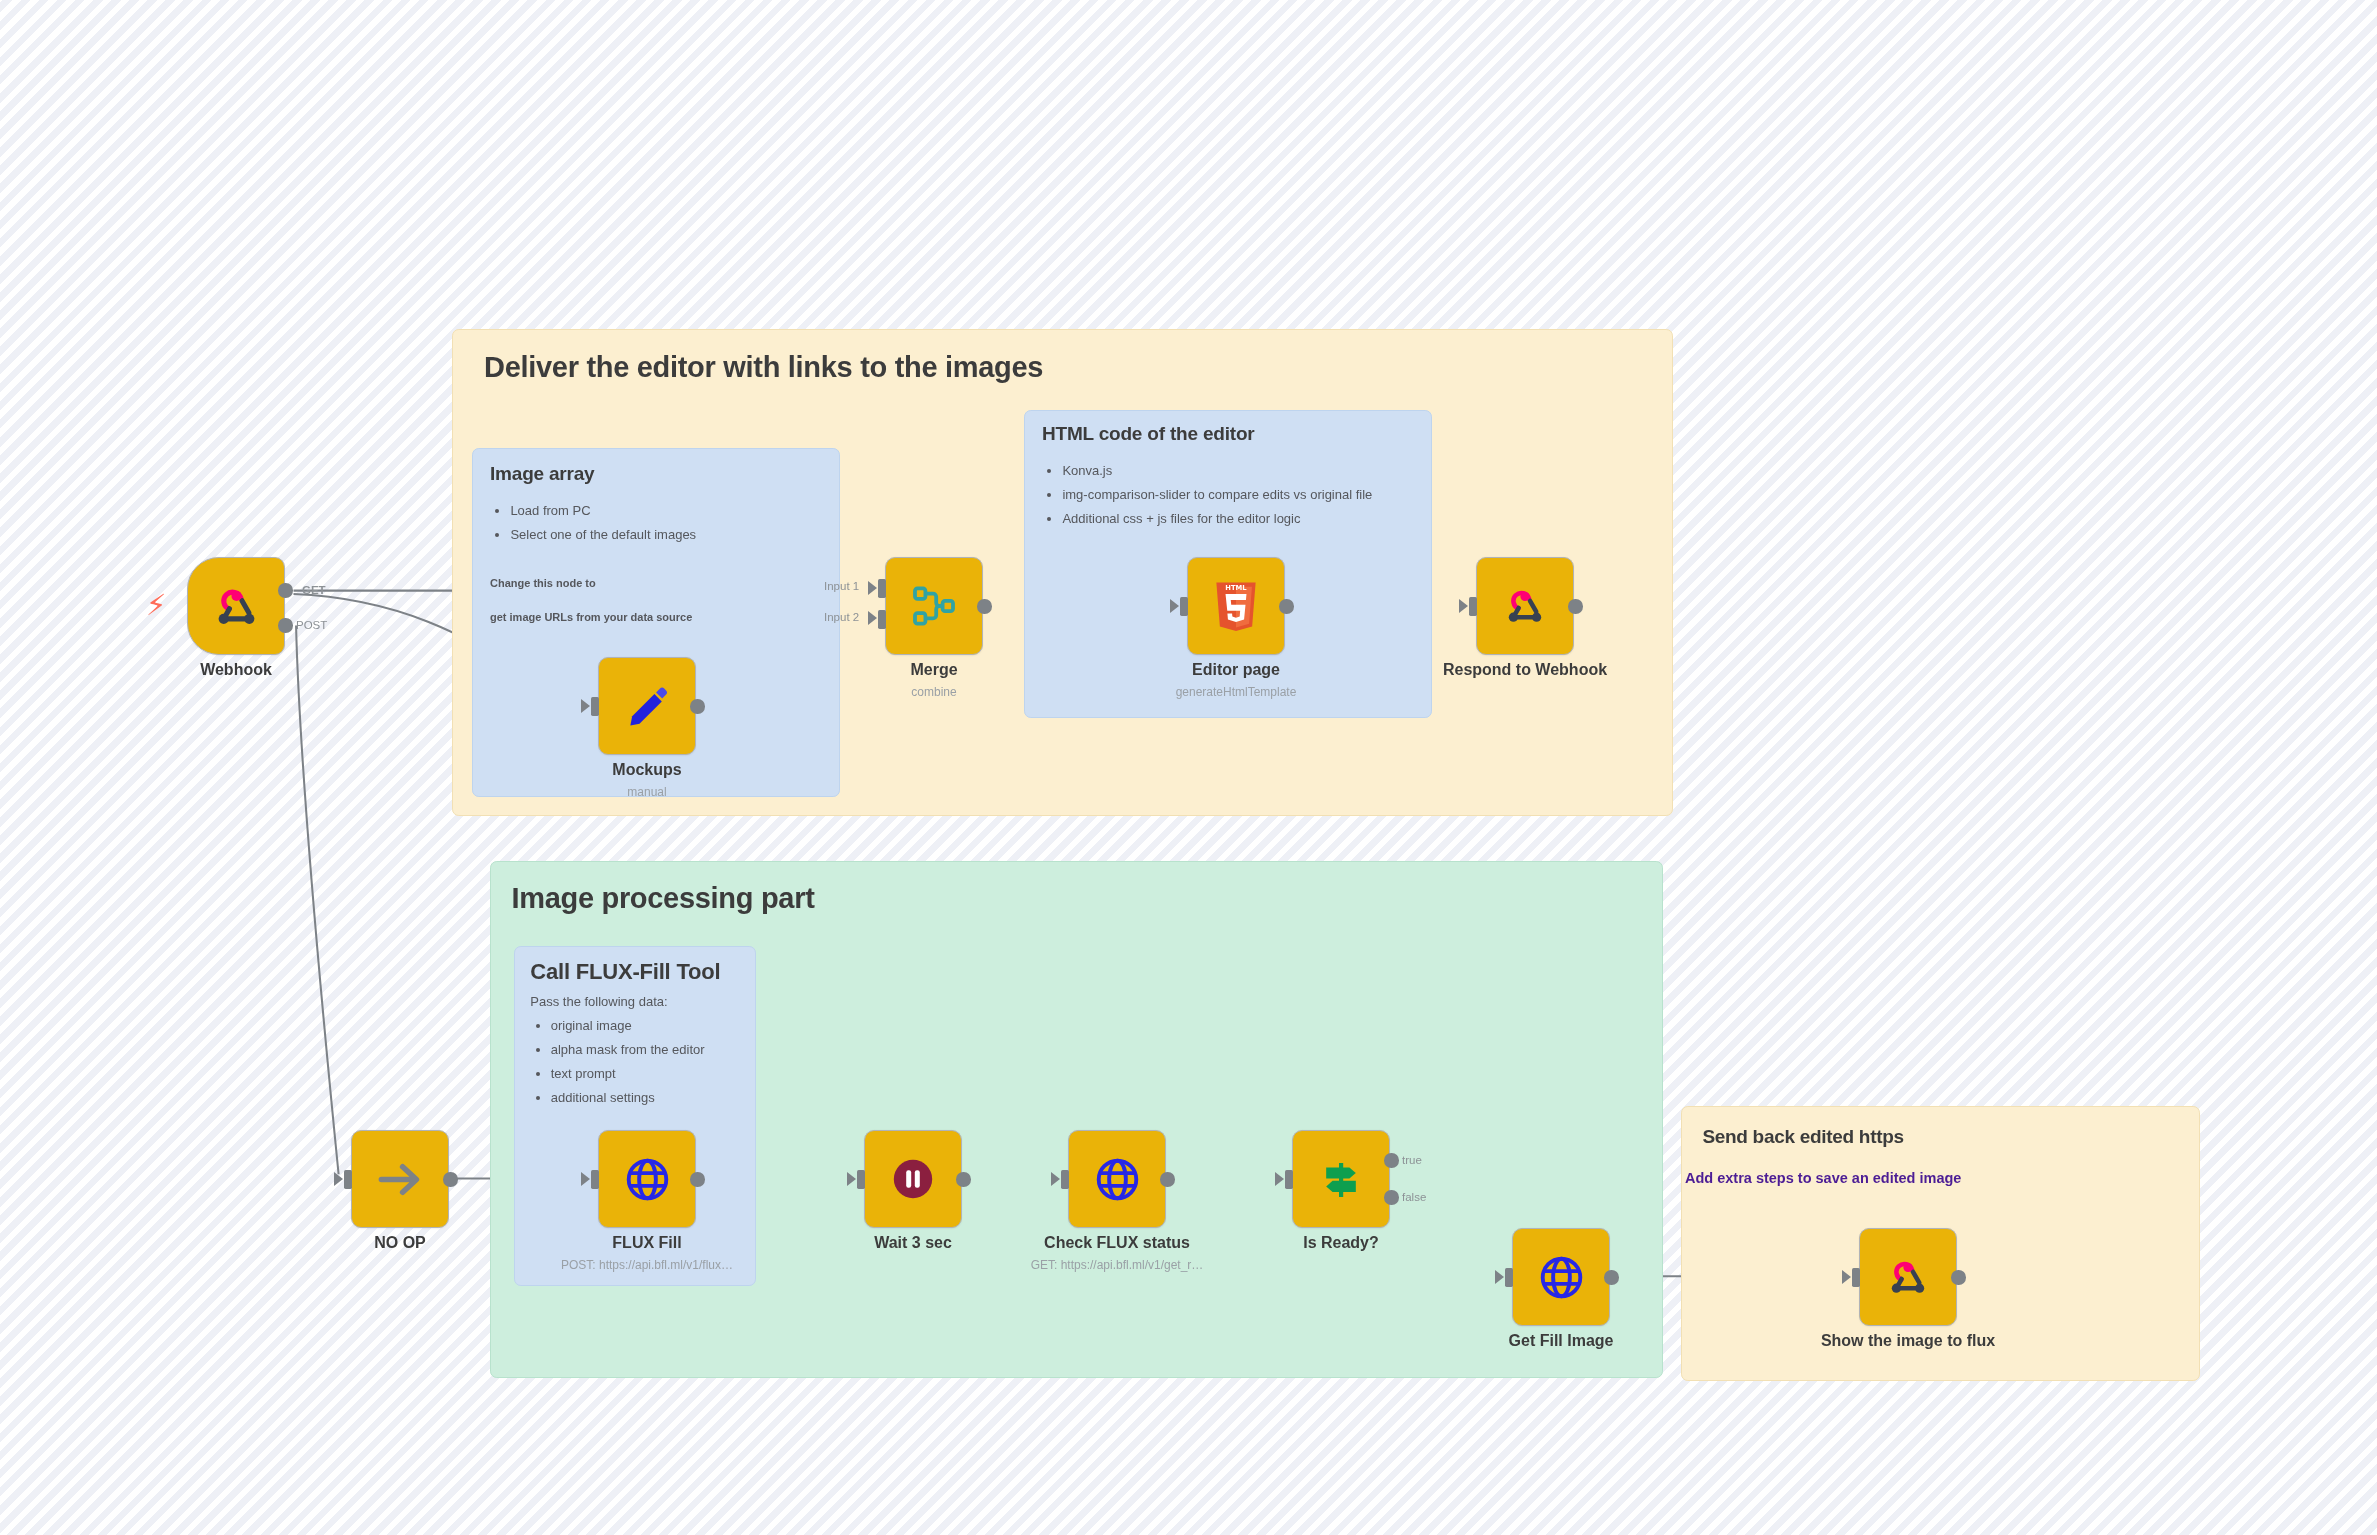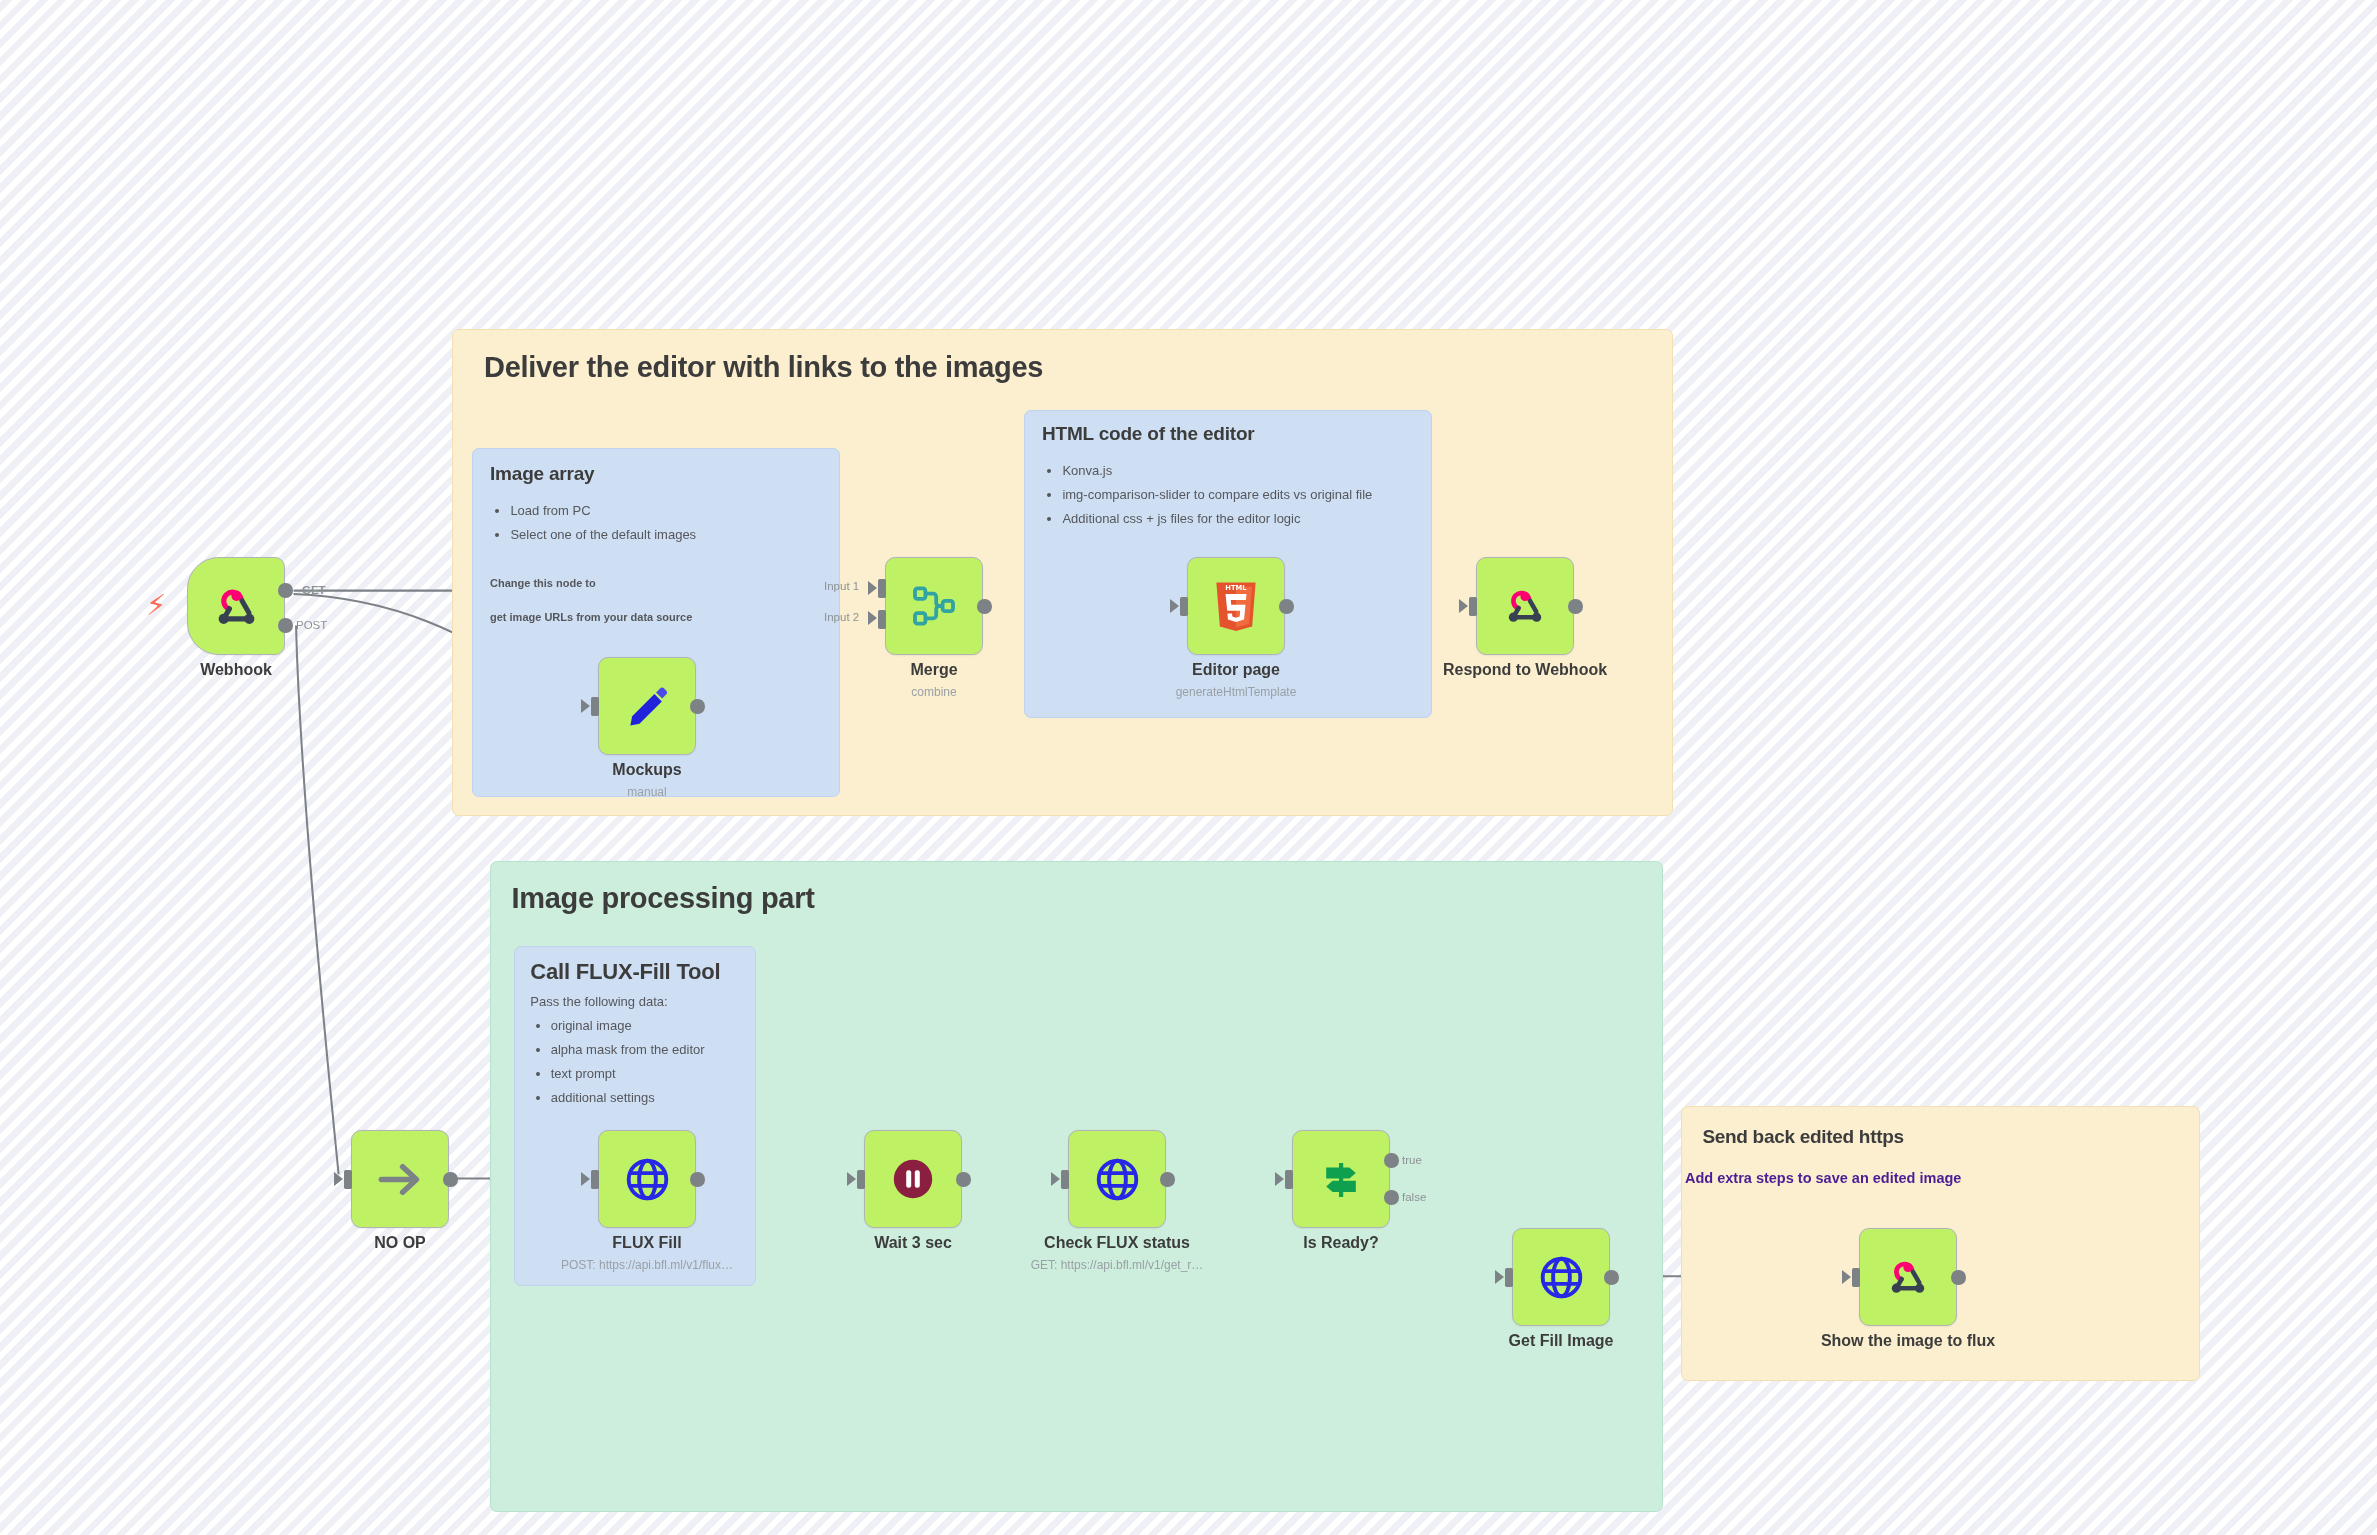--- a/index.html
+++ b/index.html
@@ -27,21 +27,21 @@
   .sticky li{margin:0 0 5.1px 0;}
 
   .title-xl{font-size:29px;line-height:1.2;}
   .title-lg{font-size:19px;line-height:1.2;}
   .title-md{font-size:22px;line-height:1.2;}
   .body-sm{font-size:13px;line-height:1.45;}
   .body-md{font-size:14.5px;line-height:1.45;}
   .bold-note{font-size:11px;font-weight:700;color:#3f4044;line-height:1.5;}
 
   
-  .node{position:absolute;width:98px;height:98px;background:#bef264;
+  .node{position:absolute;width:98px;height:98px;background:#eab308;
         border:1.3px solid #b0b3b8;border-radius:10.2px;box-sizing:border-box;
         display:flex;align-items:center;justify-content:center;
         box-shadow:0 0.9px 1.7px rgba(0,0,0,.06);}
   .node.trigger{border-radius:32px 10.2px 10.2px 32px;}
   .node-label{position:absolute;top:104px;left:50%;transform:translateX(-50%);
       white-space:nowrap;font-size:16px;font-weight:600;color:#3c3c3c;text-align:center;}
   .node-sub{position:absolute;top:128px;left:50%;transform:translateX(-50%);
       white-space:nowrap;font-size:12px;color:#9aa0a6;text-align:center;}
   .node-wrap{position:absolute;width:98px;height:98px;}
 
@@ -116,21 +116,21 @@
 
   <div class="sticky blue" style="left:1024px;top:410px;width:408px;height:308px;">
     <h2 class="title-lg" style="position:absolute;left:17px;top:12px;">HTML code of the editor</h2>
     <ul class="body-sm" style="position:absolute;left:17px;top:51px;width:366px;">
       <li>Konva.js</li>
       <li>img-comparison-slider to compare edits vs original file</li>
       <li>Additional css + js files for the editor logic</li>
     </ul>
   </div>
 
-  <div class="sticky green" style="left:490px;top:861px;width:1173px;height:651px;">
+  <div class="sticky green" style="left:490px;top:861px;width:1173px;height:517px;">
     <h1 class="title-xl" style="position:absolute;left:20.4px;top:19px;">Image processing part</h1>
   </div>
 
   <div class="sticky blue" style="left:514px;top:946px;width:242px;height:340px;">
     <h2 class="title-md" style="position:absolute;left:15.3px;top:12px;">Call FLUX-Fill Tool</h2>
     <p class="body-sm" style="position:absolute;left:15.3px;top:46px;">Pass the following data:</p>
     <ul class="body-sm" style="position:absolute;left:15.3px;top:70px;width:255px;">
       <li>original image</li>
       <li>alpha mask from the editor</li>
       <li>text prompt</li>

